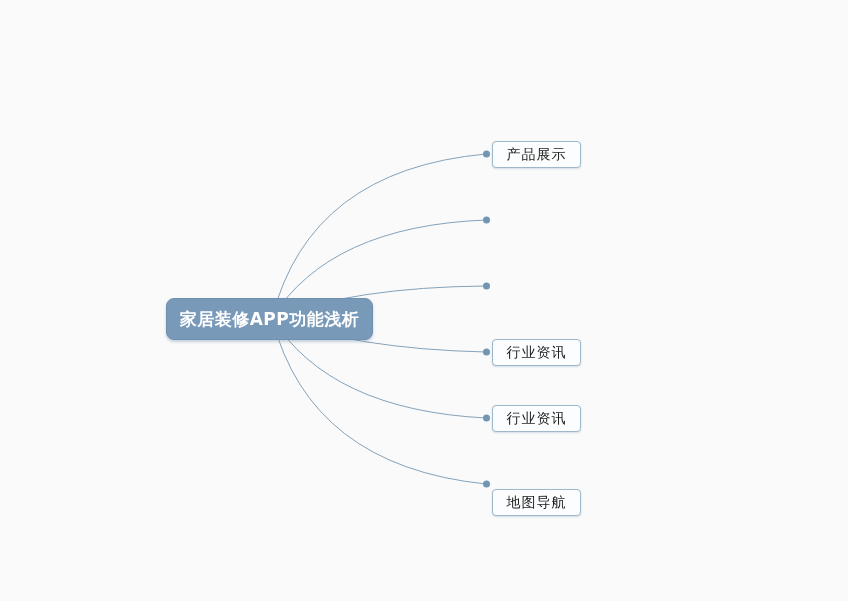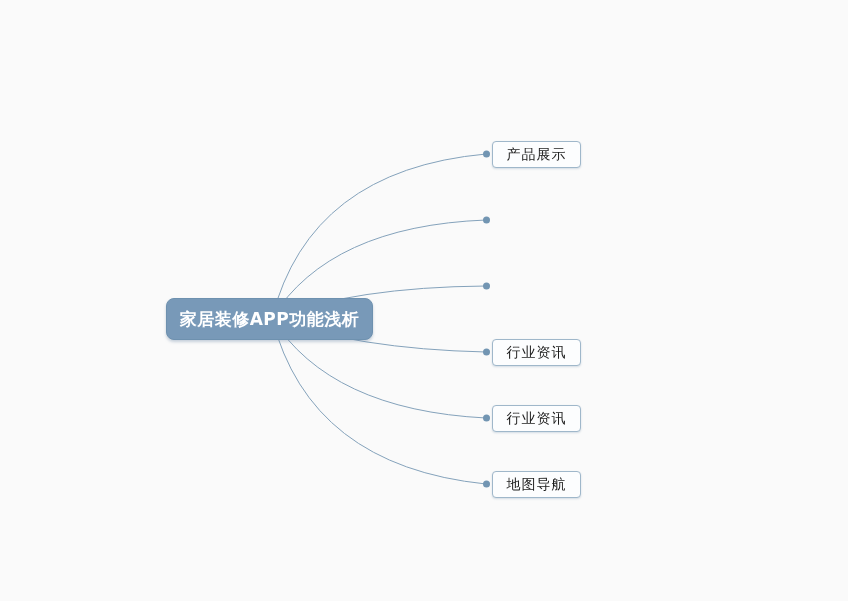--- a/index.html
+++ b/index.html
@@ -66,21 +66,21 @@
     text-align: center;
     line-height: 25px;
     white-space: nowrap;
     cursor: default;
   }
   .child-node.c1 { top: 141px; }
   .child-node.c2 { top: 207px; }
   .child-node.c3 { top: 273px; }
   .child-node.c4 { top: 339px; }
   .child-node.c5 { top: 405px; }
-  .child-node.c6 { top: 471px; }
+  .child-node.c6 { top: 489px; }
 </style>
 </head>
 <body>
 
 <div class="canvas">
 
   <svg class="connector-layer" viewBox="0 0 848 601" xmlns="http://www.w3.org/2000/svg">
     <path class="connector-line" d="M272,318 Q310,170 486,154"></path>
     <path class="connector-line" d="M272,318 Q330,226 486,220"></path>
     <path class="connector-line" d="M272,318 Q355,287 486,286"></path>

